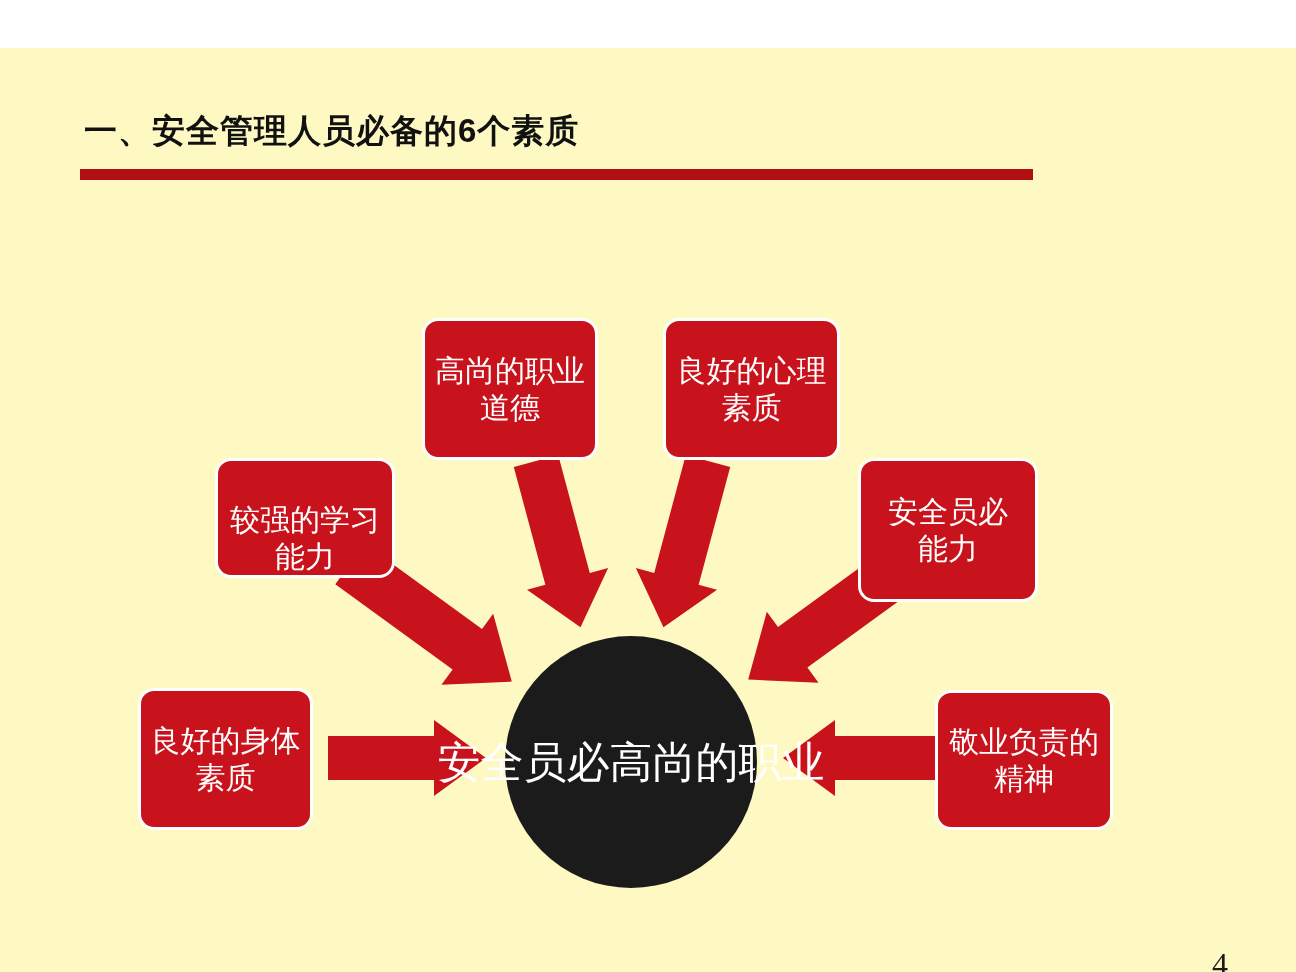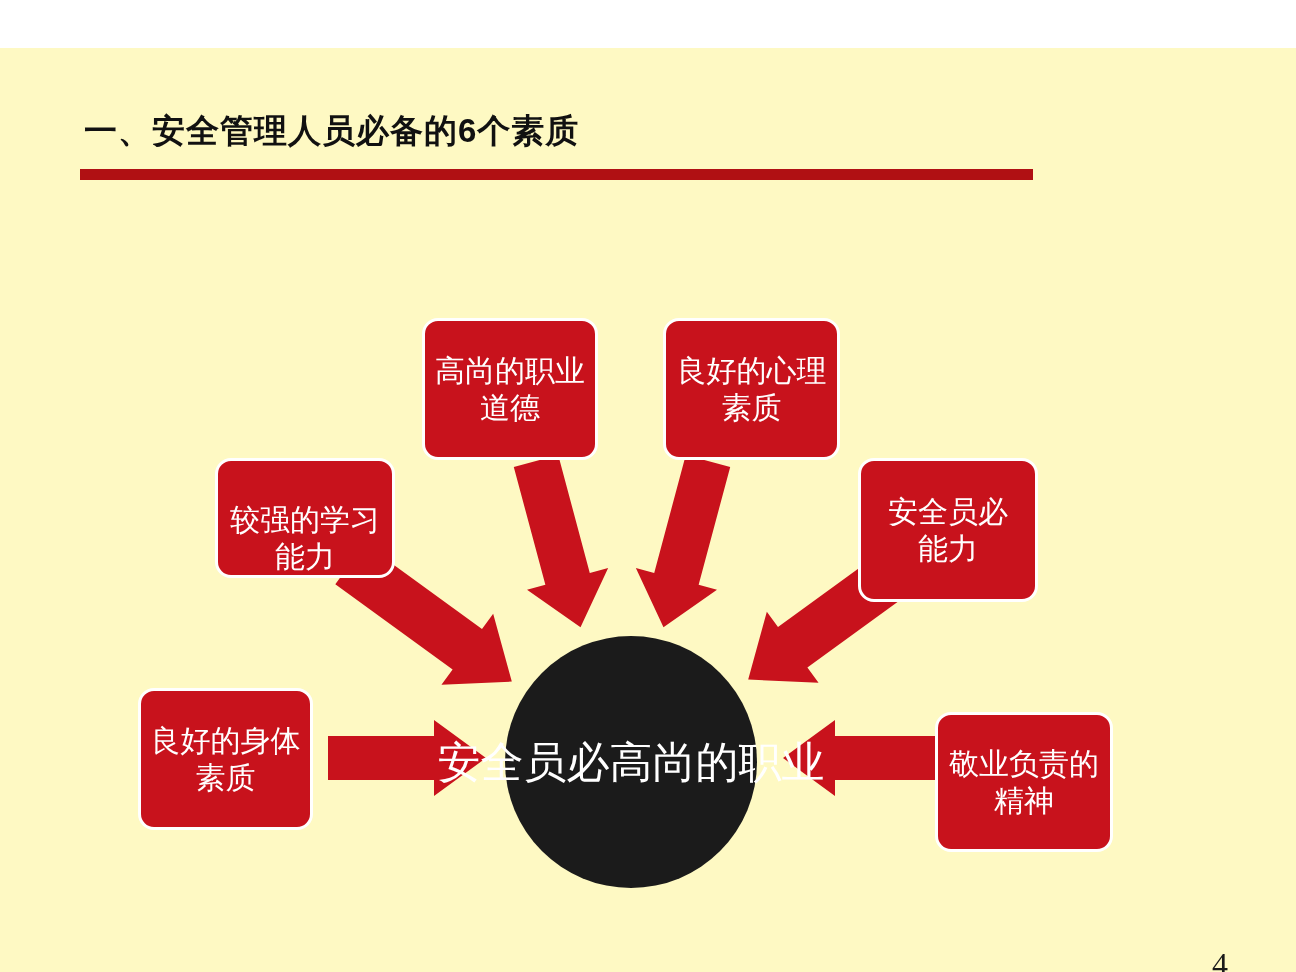--- a/index.html
+++ b/index.html
@@ -91,21 +91,21 @@
   <div class="node" style="left:858px;top:410px;width:180px;height:144px;">
     <span>安全员必</span>
     <span>能力</span>
   </div>
 
   <div class="node" style="left:138px;top:640px;width:175px;height:142px;">
     <span>良好的身体</span>
     <span>素质</span>
   </div>
 
-  <div class="node" style="left:935px;top:664px;width:178px;height:140px;">
+  <div class="node" style="left:935px;top:642px;width:178px;height:140px;">
     <span>敬业负责的</span>
     <span>精神</span>
   </div>
 
   <div class="center-circle">
     <span>安全员必</span>
     <span>高尚的职业</span>
   </div>
 
   <div class="page-number">4</div>

